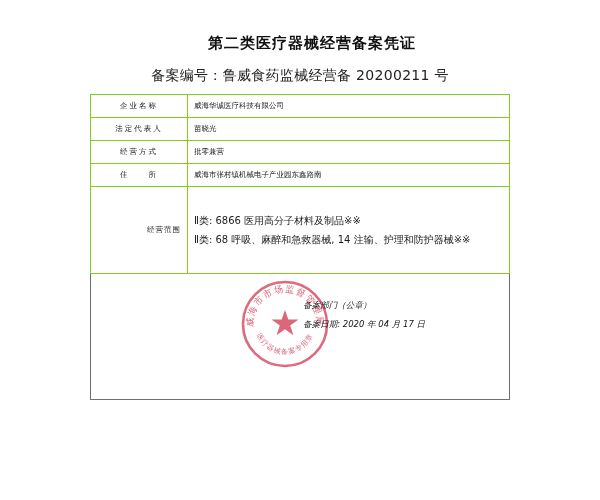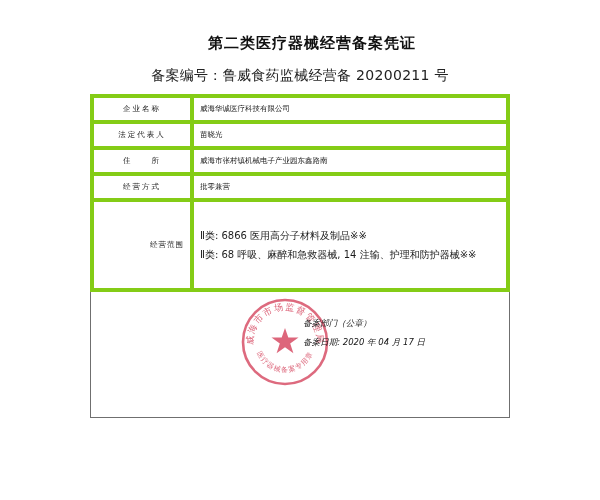--- a/index.html
+++ b/index.html
@@ -41,21 +41,21 @@
   .table-wrap {
     width: 420px;
     margin: 9px auto 0 auto;
   }
   table.main {
     width: 100%;
     border-collapse: collapse;
     table-layout: fixed;
   }
   table.main td {
-    border: 4px solid #84cc16;
+    border: 1px solid #84cc16;
     font-size: 7.5px;
     padding: 0 6px;
     color: #1c1c1c;
     line-height: 1.5;
   }
   td.label {
     width: 84px;
     text-align: center;
     letter-spacing: 2px;
     height: 22px;
@@ -130,26 +130,26 @@
       <tbody>
         <tr>
           <td class="label">企业名称</td>
           <td class="value">威海华诚医疗科技有限公司</td>
         </tr>
         <tr>
           <td class="label">法定代表人</td>
           <td class="value">苗晓光</td>
         </tr>
         <tr>
+          <td class="label">经营方式</td>
+          <td class="value">批零兼营</td>
+        </tr>
+        <tr>
           <td class="label">住　　所</td>
           <td class="value">威海市张村镇机械电子产业园东鑫路南</td>
-        </tr>
-        <tr>
-          <td class="label">经营方式</td>
-          <td class="value">批零兼营</td>
         </tr>
         <tr>
           <td class="label label-tall">经营范围</td>
           <td class="scope">
             <div class="scope-line">Ⅱ类: 6866 医用高分子材料及制品※※</div>
             <div class="scope-line">Ⅱ类: 68 呼吸、麻醉和急救器械, 14 注输、护理和防护器械※※</div>
           </td>
         </tr>
       </tbody>
     </table>

